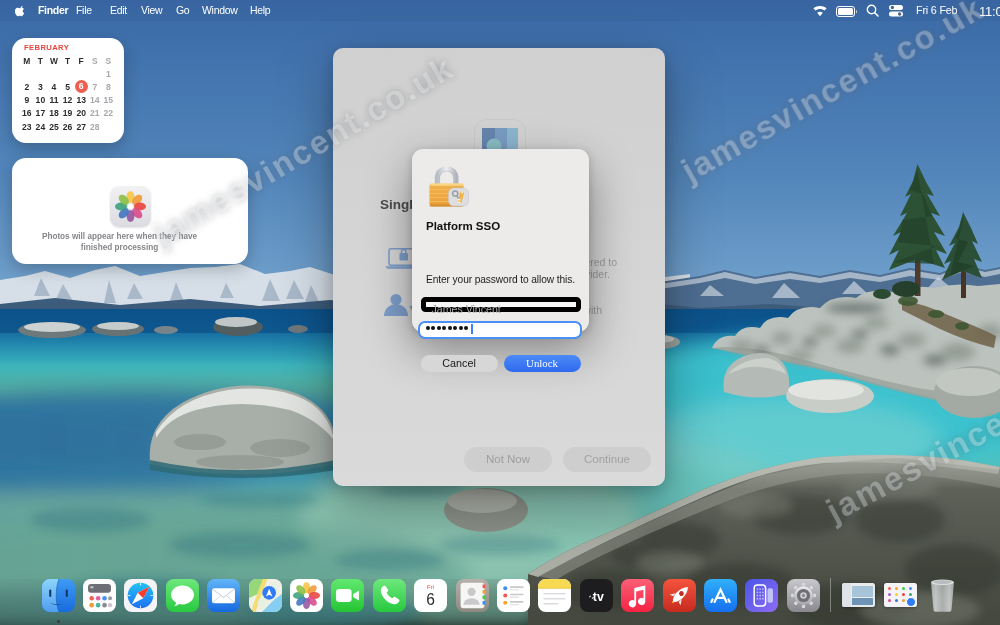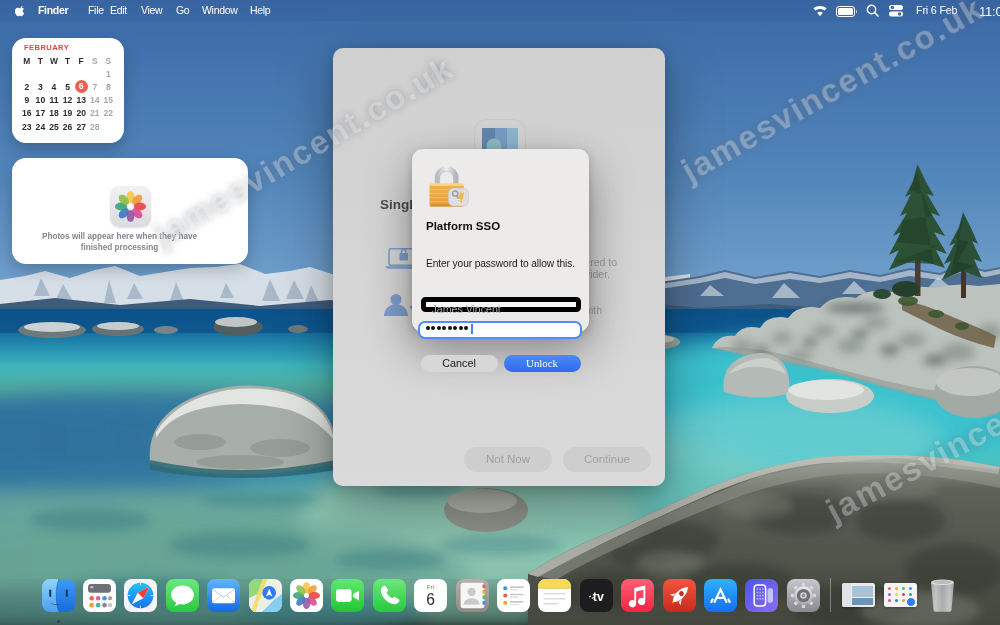--- a/index.html
+++ b/index.html
@@ -251,21 +251,21 @@
 
 <div class="wm" style="left:694px;top:152px;transform:rotate(-29.5deg);">jamesvincent.co.uk</div>
 <div class="wm" style="left:167px;top:216px;transform:rotate(-30.5deg);">jamesvincent.co.uk</div>
 <div class="wm" style="left:838px;top:492px;transform:rotate(-28deg);">jamesvincent.co.uk</div>
 
 <div id="menubar">
   <svg class="mi" style="left:15px;top:4.5px;" width="10" height="12" viewBox="0 0 13 14" fill="#fff">
     <path d="M9.3,0.6 C9.4,1.4 9.1,2.2 8.6,2.8 C8.1,3.4 7.3,3.9 6.5,3.8 C6.4,3 6.8,2.2 7.2,1.7 C7.7,1.1 8.6,0.7 9.3,0.6 Z M11.8,11 C11.4,11.9 11.2,12.3 10.7,13 C10,14 9.1,15.2 7.9,15.2 C6.9,15.2 6.6,14.5 5.3,14.5 C4,14.5 3.7,15.2 2.7,15.2 C1.5,15.2 0.7,14.1 0,13.1 C-1.9,10.3 -2.1,6.9 -0.9,5.1 C-0.1,3.9 1.2,3.2 2.4,3.2 C3.6,3.2 4.4,3.9 5.4,3.9 C6.4,3.9 7,3.2 8.4,3.2 C9.5,3.2 10.6,3.8 11.4,4.8 C8.8,6.3 9.2,10 11.8,11 Z" transform="scale(0.9) translate(1.5,0)"></path>
   </svg>
   <div class="mi" style="left:38px;font-weight:700;">Finder</div>
-  <div class="mi" style="left:88px;">File</div>
+  <div class="mi" style="left:76px;">File</div>
   <div class="mi" style="left:110px;">Edit</div>
   <div class="mi" style="left:141px;">View</div>
   <div class="mi" style="left:176px;">Go</div>
   <div class="mi" style="left:202px;">Window</div>
   <div class="mi" style="left:250px;">Help</div>
 
   <svg class="mi" style="left:812px;top:5px;" width="16" height="12" viewBox="0 0 16 12">
     <path d="M8,11.2 L10.8,7.8 C9.2,6.5 6.8,6.5 5.2,7.8 Z M3.4,5.6 C6,3.5 10,3.5 12.6,5.6 L14.6,3.2 C10.8,0.1 5.2,0.1 1.4,3.2 Z" fill="#fff"></path>
   </svg>
   <svg class="mi" style="left:836px;top:5.5px;" width="22" height="11" viewBox="0 0 22 11">
@@ -427,21 +427,21 @@
     <g>
       <circle cx="26.2" cy="29.5" r="2.6" fill="none" stroke="#9a9da6" stroke-width="1.5"></circle>
       <line x1="27.8" y1="31.7" x2="30.6" y2="36.3" stroke="#9a9da6" stroke-width="1.5"></line>
       <rect x="30.2" y="27.5" width="4" height="11.5" rx="1" fill="#eeb54b" transform="rotate(14 32 32)"></rect>
       <rect x="29.8" y="35.3" width="2.8" height="1.4" fill="#fff" opacity="0.85" transform="rotate(14 32 32)"></rect>
       <rect x="30.3" y="37.8" width="2.8" height="1.4" fill="#fff" opacity="0.85" transform="rotate(14 32 32)"></rect>
       <circle cx="33.2" cy="28.6" r="1" fill="#fff" opacity="0.75"></circle>
     </g>
   </svg>
   <div style="position:absolute;left:14.5px;top:71px;font-size:11.5px;font-weight:700;color:#111;">Platform SSO</div>
-  <div style="position:absolute;left:14.5px;top:109px;font-size:10.2px;color:#1c1c1c;letter-spacing:-0.1px;">Enter your password to allow this.</div>
+  <div style="position:absolute;left:14.5px;top:125px;font-size:10.2px;color:#1c1c1c;letter-spacing:-0.1px;">Enter your password to allow this.</div>
   <div style="position:absolute;left:9px;top:147.5px;width:160px;height:15.5px;background:rgba(255,255,255,0.62);border:5px solid #000000;border-radius:4.5px;text-decoration:underline;">
     <div style="position:absolute;left:6px;top:1.8px;font-size:10.6px;color:#a9a9ad;">James Vincent</div>
   </div>
   <div style="position:absolute;left:6.5px;top:171.5px;width:164px;height:18px;border:2.6px solid #4a90f7;border-radius:7px;background:#fff;">
     <div style="position:absolute;left:6px;top:3.2px;display:flex;gap:1.55px;">
       <i class="pd"></i>
           <i class="pd"></i>
           <i class="pd"></i>
           <i class="pd"></i>
           <i class="pd"></i>

